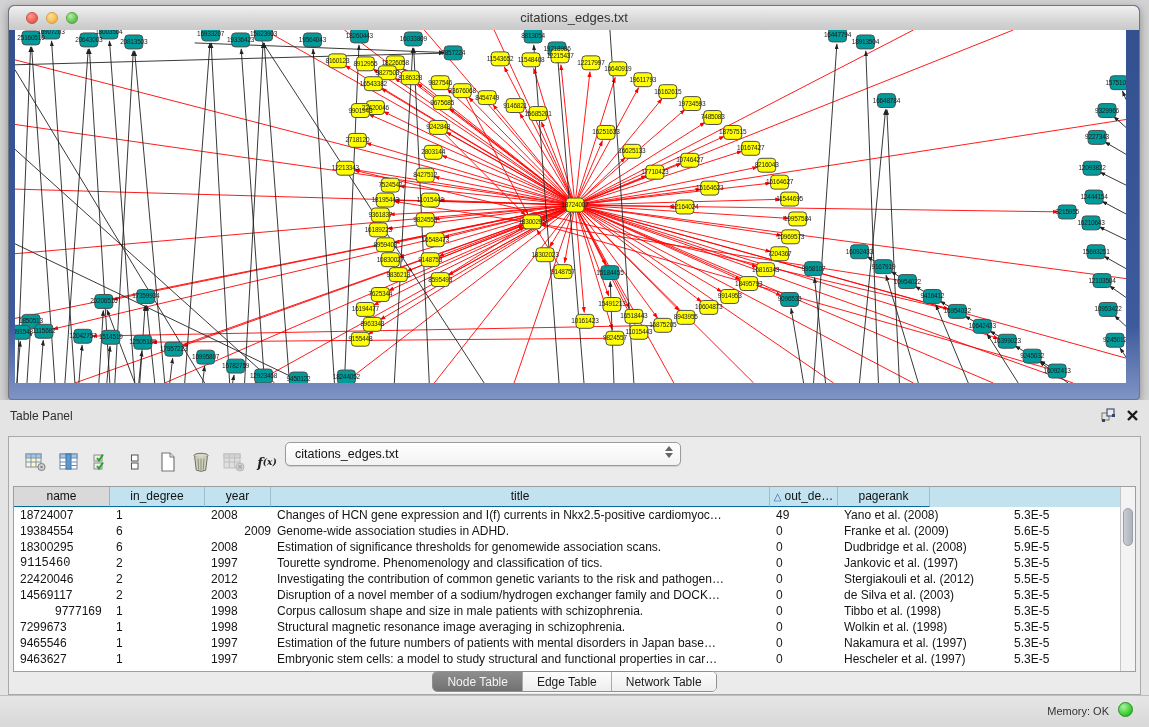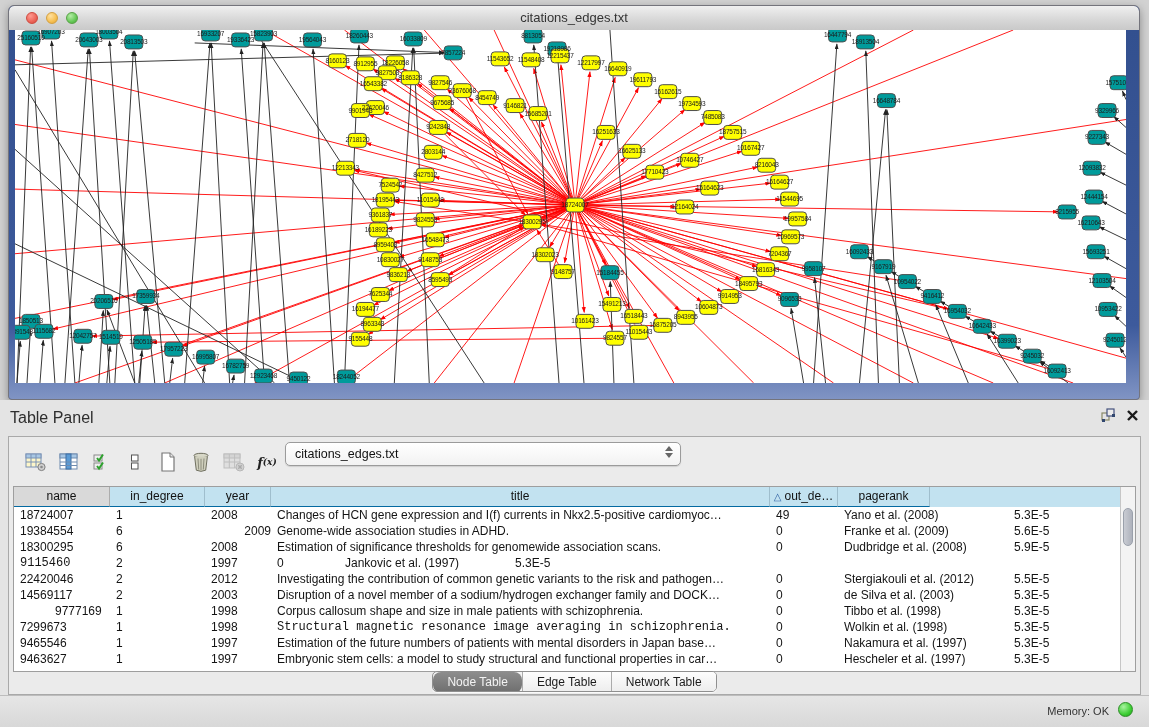--- a/index.html
+++ b/index.html
@@ -32,21 +32,21 @@
   .net-frame{
     position:absolute;left:0;top:24px;right:0;bottom:0;
     background:linear-gradient(180deg,#33508f 0%,#3d5a9c 80%,#8094c4 100%);
     padding:0 13px 16px 6px;box-sizing:border-box;
   }
   .graph-svg{background:#ffffff;display:block;width:100%;height:100%;}
   .nlabel{font:6.5px "Liberation Sans",sans-serif;fill:#1c1c1c;text-anchor:middle;letter-spacing:-.2px;pointer-events:none;}
   
   .table-panel{position:absolute;left:0;top:400px;width:1149px;height:295px;background:#e4e4e4;}
   .panel-header{position:relative;height:36px;}
-  .panel-title{position:absolute;left:10px;top:9px;font-size:16px;color:#2e2e2e;}
+  .panel-title{position:absolute;left:10px;top:9px;font-size:12px;color:#2e2e2e;}
   .panel-header-icons{position:absolute;right:10px;top:8px;display:flex;gap:10px;align-items:center;}
   .panel-body{
     position:absolute;left:8px;right:8px;top:36px;bottom:0;
     box-sizing:border-box;border:1px solid #a9a9a9;background:#ebebeb;
   }
   .toolbar{position:absolute;left:14px;top:8px;height:34px;display:flex;align-items:center;}
   .tb-icon{display:inline-flex;align-items:center;justify-content:center;width:26px;height:26px;margin-right:7px;}
   .combo{
     position:absolute;left:276px;top:5px;width:396px;height:24px;box-sizing:border-box;
     border:1px solid #9b9b9b;border-radius:5px;background:linear-gradient(180deg,#ffffff,#f2f2f2);
@@ -87,21 +87,21 @@
   }
   .tabbar{
     display:inline-flex;border:1px solid #8f8f8f;border-radius:5px;overflow:hidden;
     background:#f4f4f4;box-shadow:0 1px 1px rgba(255,255,255,.8), inset 0 0 1px rgba(0,0,0,.1);
   }
   .tab{
     font-size:12px;color:#1c1c1c;padding:3px 14px 0 14px;height:18px;
     background:linear-gradient(180deg,#fdfdfd,#ececec);border-left:1px solid #ababab;
   }
   .tab:first-child{border-left:none;}
-  .tab.active{background:linear-gradient(180deg,#8d8d8d,#6e6e6e);color:#f3f3f3;border-radius:8px;}
+  .tab.active{background:linear-gradient(180deg,#8d8d8d,#6e6e6e);color:#f3f3f3;}
   
   .statusbar{
     position:absolute;left:0;top:695px;width:1149px;height:32px;
     background:linear-gradient(180deg,#e6e6e6,#d8d8d8);border-top:1px solid #bdbdbd;box-sizing:border-box;
   }
   .mem-label{position:absolute;right:40px;top:9px;font-size:11px;color:#333;}
   .mem-dot{
     position:absolute;right:16px;top:6px;width:15px;height:15px;border-radius:50%;
     background:radial-gradient(circle at 35% 30%,#a9f3a0,#3ecf34 60%,#1f9e18);
     border:1px solid #2a8c24;box-sizing:border-box;
@@ -698,20 +698,21 @@
             <div class="td" style="width: 66px;">2008</div>
             <div class="td" style="width: 499px;">Estimation of significance thresholds for genomewide association scans.</div>
             <div class="td" style="width: 68px;">0</div>
             <div class="td" style="width: 170px;">Dudbridge et al. (2008)</div>
             <div class="td" style="width: 92px;">5.9E-5</div>
           </div>
           <div class="tr">
             <div class="td" style="width: 96px; font-family: Liberation Mono, monospace;">9115460</div>
             <div class="td" style="width: 95px;">2</div>
             <div class="td" style="width: 66px;">1997</div>
+            <div class="td" style="width: 499px;">Tourette syndrome. Phenomenology and classification of tics.</div>
             <div class="td" style="width: 68px;">0</div>
             <div class="td" style="width: 170px;">Jankovic et al. (1997)</div>
             <div class="td" style="width: 92px;">5.3E-5</div>
           </div>
           <div class="tr">
             <div class="td" style="width: 96px;">22420046</div>
             <div class="td" style="width: 95px;">2</div>
             <div class="td" style="width: 66px;">2012</div>
             <div class="td" style="width: 499px;">Investigating the contribution of common genetic variants to the risk and pathogen…</div>
             <div class="td" style="width: 68px;">0</div>
@@ -733,21 +734,21 @@
             <div class="td" style="width: 66px;">1998</div>
             <div class="td" style="width: 499px;">Corpus callosum shape and size in male patients with schizophrenia.</div>
             <div class="td" style="width: 68px;">0</div>
             <div class="td" style="width: 170px;">Tibbo et al. (1998)</div>
             <div class="td" style="width: 92px;">5.3E-5</div>
           </div>
           <div class="tr">
             <div class="td" style="width: 96px;">7299673</div>
             <div class="td" style="width: 95px;">1</div>
             <div class="td" style="width: 66px;">1998</div>
-            <div class="td" style="width: 499px; font-family: Liberation Mono, monospace;">Structural magnetic resonance image averaging in schizophrenia.</div>
+            <div class="td" style="width: 499px;">Structural magnetic resonance image averaging in schizophrenia.</div>
             <div class="td" style="width: 68px;">0</div>
             <div class="td" style="width: 170px;">Wolkin et al. (1998)</div>
             <div class="td" style="width: 92px;">5.3E-5</div>
           </div>
           <div class="tr">
             <div class="td" style="width: 96px;">9465546</div>
             <div class="td" style="width: 95px;">1</div>
             <div class="td" style="width: 66px;">1997</div>
             <div class="td" style="width: 499px;">Estimation of the future numbers of patients with mental disorders in Japan base…</div>
             <div class="td" style="width: 68px;">0</div>

